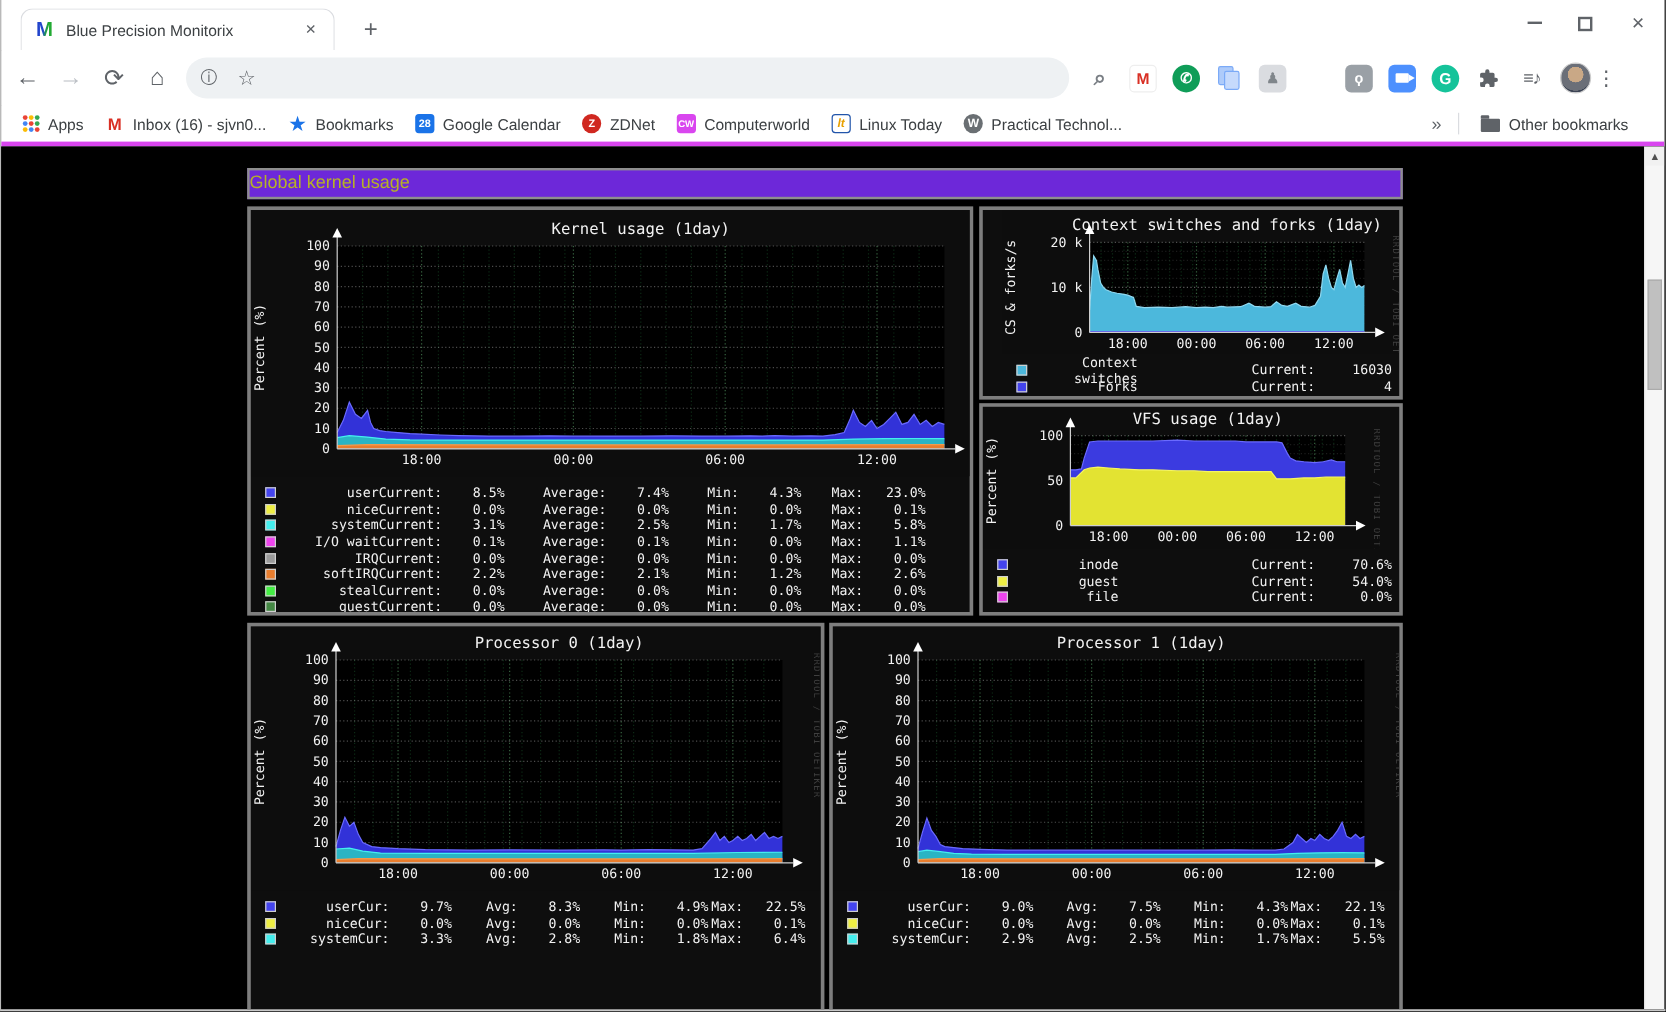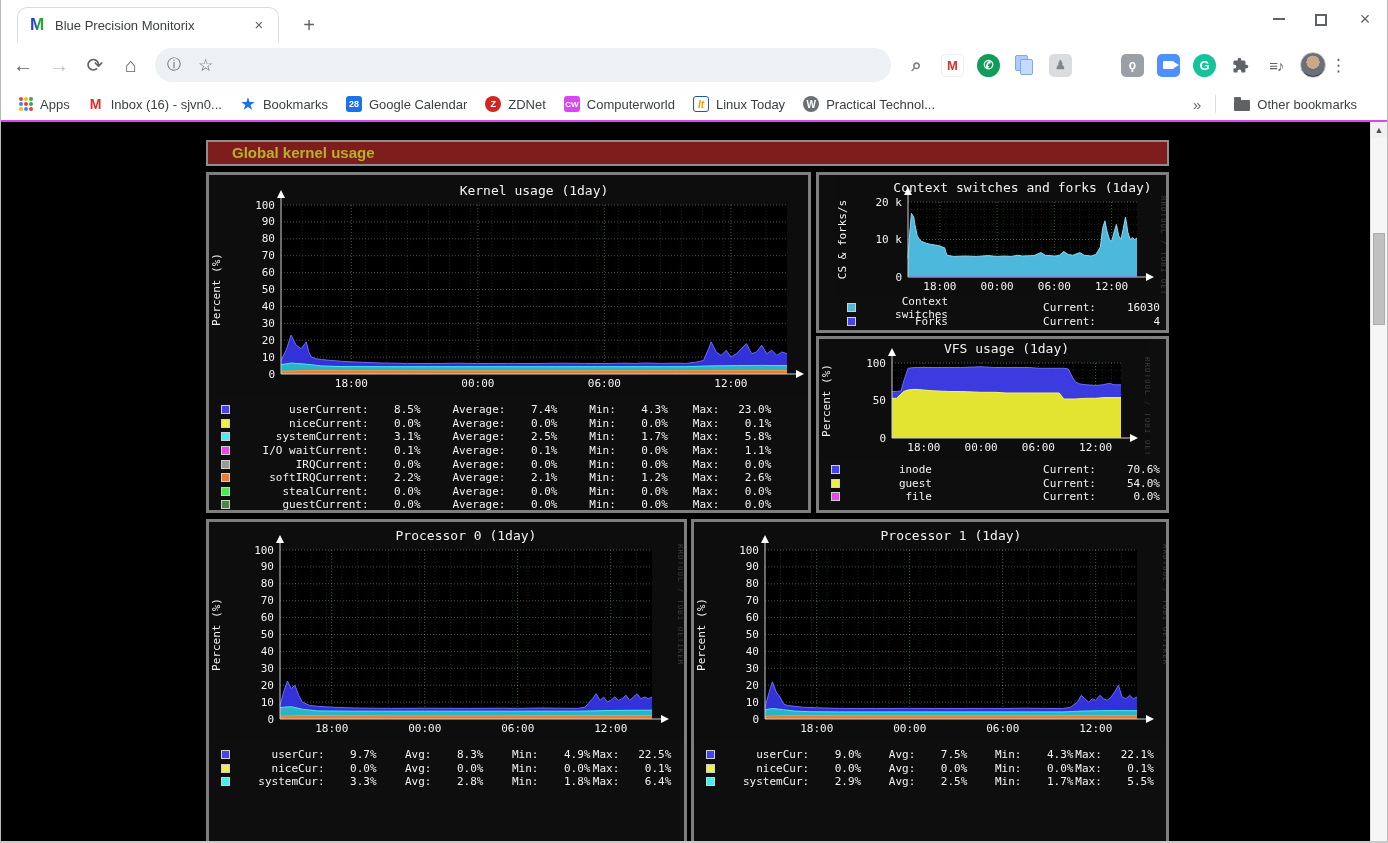--- a/index.html
+++ b/index.html
@@ -43,21 +43,21 @@
   .ext-books i { height:4px; border-radius:1px; }
   .ext-meet { background:#4d90fe; color:#fff; border-radius:5px; }
   .cam { width:11px; height:8px; background:#fff; border-radius:1px; position:relative;}
   .cam:after { content:""; position:absolute; right:-5px; top:1px; border-left:5px solid #fff; border-top:3px solid transparent; border-bottom:3px solid transparent;}
   .ext-gram { background:#15c39a; color:#fff; border-radius:50%; }
   .ext-puzzle { color:#5f6368; font-size:16px; }
   .ext-media { color:#5f6368; font-size:15px; letter-spacing:-1px;}
   .avatar { width:26px; height:26px; border-radius:50%; background:radial-gradient(circle at 50% 38%, #c9a886 0 34%, #6b6f78 35% 70%, #3c4454 71%); border:1px solid #ccc; }
   .menu-dots { color:#5f6368; font-size:17px; margin:0 10px 0 4px; }
   .bookmarksbar { position:absolute; top:88px; left:0; right:0; height:34px; background:#fff;
-                  border-bottom:2px solid #d946ef; display:flex; align-items:center; font-size:13px; color:#3c4043;justify-content:center; }
+                  border-bottom:4px solid #d946ef; display:flex; align-items:center; font-size:13px; color:#3c4043;justify-content:center; }
   .bm { display:flex; align-items:center; gap:7px; margin-left:18px; white-space:nowrap; }
   .bmi { width:16px; height:16px; display:flex; align-items:center; justify-content:center; font-size:10px; font-weight:bold; border-radius:3px; }
   .bm-apps { display:grid; grid-template-columns:repeat(3,4px); grid-gap:1px; }
   .bm-apps i { width:4px; height:4px; border-radius:50%; }
   .bm-gmail { color:#d93025; font-size:14px; }
   .bm-star { color:#1a73e8; font-size:15px; }
   .bm-cal { background:#1a73e8; color:#fff; font-size:9px; }
   .bm-zd { background:#d02820; color:#fff; border-radius:50%; font-size:9px;}
   .bm-cw { background:#d946ef; color:#fff; font-size:8px; }
   .bm-lt { background:#fff; border:1px solid #2255aa; color:#2255aa; font-style:italic; font-size:10px;}
@@ -68,22 +68,22 @@
   .folder { width:16px; height:11px; background:#5f6368; border-radius:1px; position:relative; margin-top:3px;}
   .folder:before { content:""; position:absolute; top:-3px; left:0; width:7px; height:3px; background:#5f6368; border-radius:1px 1px 0 0; }
   .bm-spacer { flex:1; }
   .bm-right { margin-right:30px; }
   
   .content { position:absolute; top:122px; left:0; right:0; bottom:0; background:#000; overflow:hidden; }
   .scrollbar { position:absolute; top:0; right:0; width:17px; bottom:0; background:#f6f6f6; border-left:1px solid #e3e3e3;}
   .sb-up { height:16px; color:#505050; font-size:9px; text-align:center; line-height:16px; background:#f1f1f1;}
   .sb-thumb { position:absolute; left:2px; right:2px; top:111px; height:92px; background:#c0c0c0; border:1px solid #ababab;}
   .main { position:absolute; left:205px; top:18px; width:963px; }
-  .sec-header { height:26px; border:2px solid #8e8e8e; background:#7f1d1d; color:#b6b226;
-                font-size:15px; font-weight:bold; line-height:22px; padding:0 24px; }
+  .sec-header { height:26px; border:2px solid #8e8e8e; background:#6d28d9; color:#b6b226;
+                font-size:15px; font-weight:normal; line-height:22px; padding:0 0; }
   .row { display:flex; }
   .panel { border:3px solid #7e7e7e; background:#0e0e0e; overflow:hidden; }
   .gwrap { display:block; }
   svg text { font-family:"DejaVu Sans Mono", monospace; }
   
   .legend { font-family:"DejaVu Sans Mono", monospace; font-size:11px; color:#f2f2f2; padding:2px 6px 0 12px; }
   .lrow { display:flex; align-items:center; height:13.6px; }
   .sw { width:9px; height:9px; border:1px solid #cfcfcf; margin-right:6px; flex:0 0 auto;}
   .lname { width:86px;text-align:right; }
   .lcol { display:flex; }

